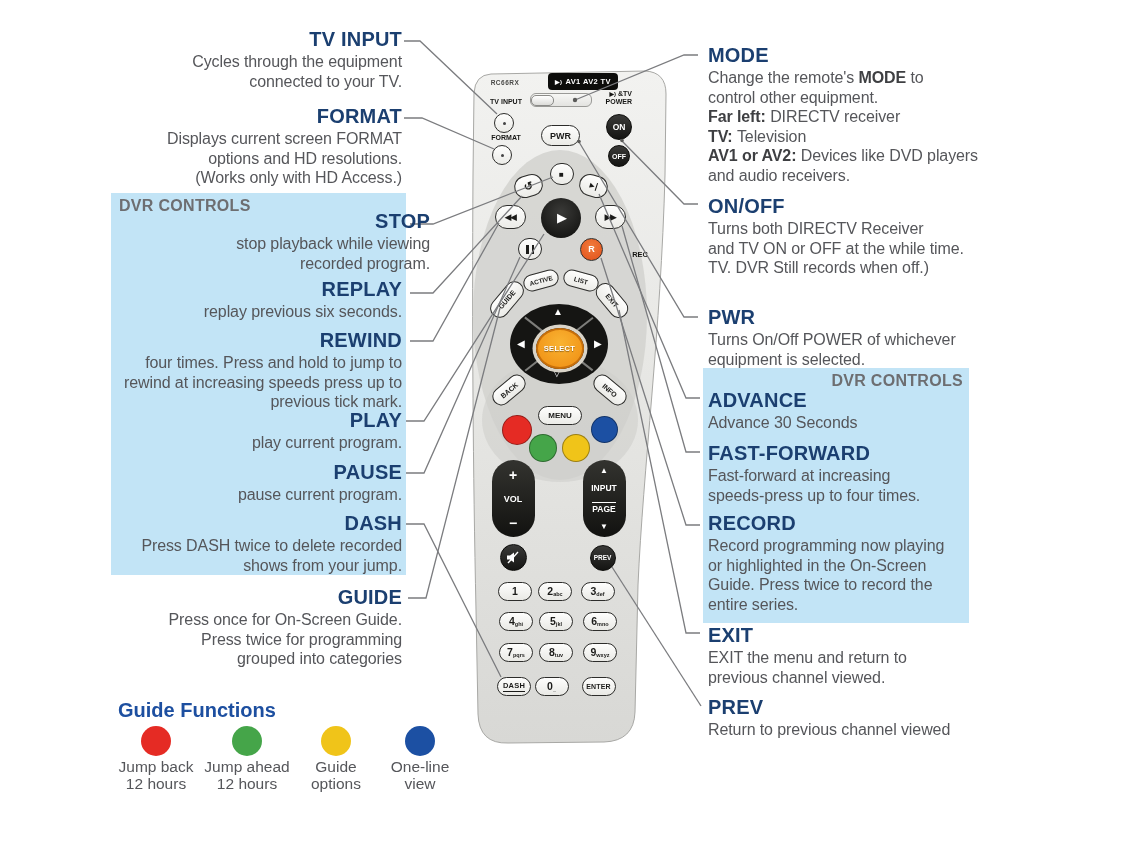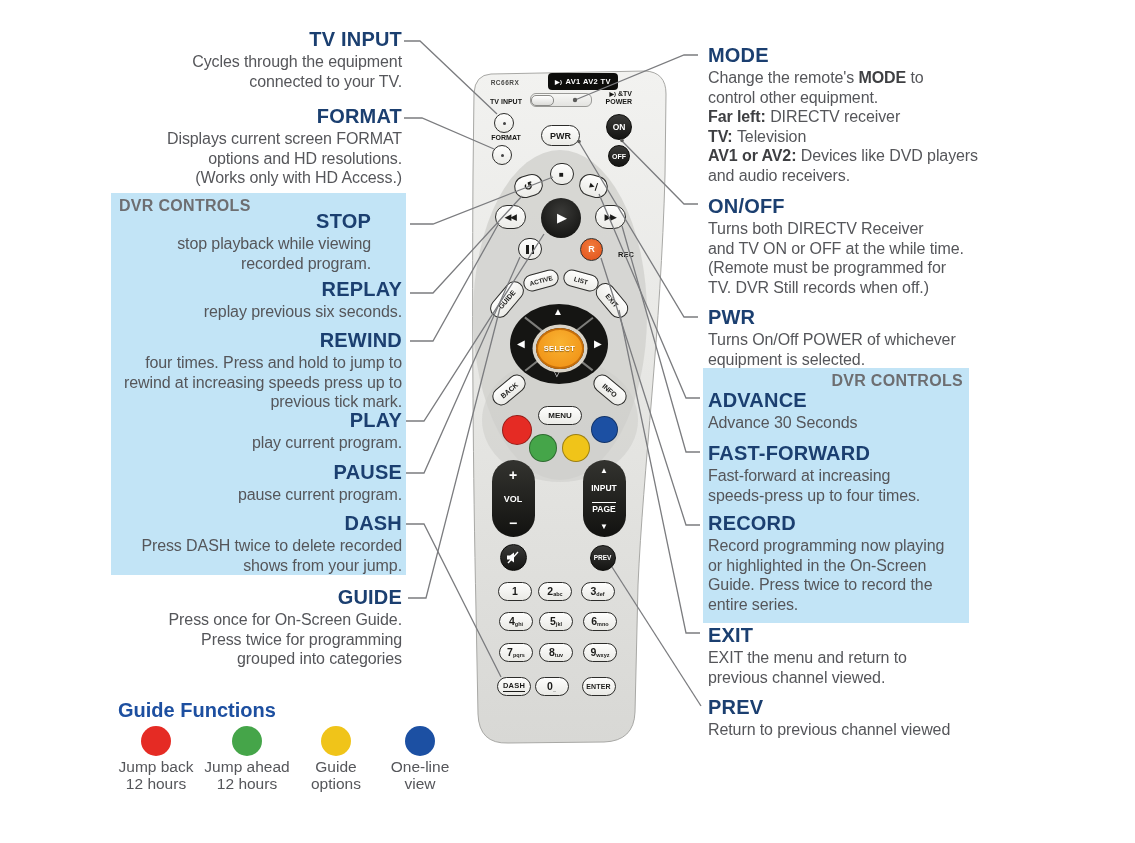--- a/index.html
+++ b/index.html
@@ -114,21 +114,21 @@
       <span style="font-size:13px;margin-left:2px">▶</span>
     </div>
   <div class="rbtn wbtn" style="left:594.5px;top:204.5px;width:31px;height:24px;border-radius:12px">
       <span style="font-size:9px;letter-spacing:-1.5px">▶▶</span>
     </div>
   <div class="rbtn wbtn" style="left:518px;top:238px;width:24px;height:22px;border-radius:11px">
       <span class="pausebar"></span>
       <span class="pausebar"></span>
     </div>
   <div class="rbtn" style="left:580px;top:237.5px;width:23px;height:23px;border-radius:50%;background:radial-gradient(circle at 50% 35%,#f07b3c,#e2501a);border:1.5px solid #30302e;color:#fff;font-size:9px;font-weight:700">R</div>
-  <div class="rlabel" style="left:604px;top:250px;width:44px;font-size:7.5px;text-align:center">REC</div>
+  <div class="rlabel" style="left:604px;top:250px;width:44px;font-size:7.5px;text-align:right">REC</div>
 
   <div class="rbtn wbtn" style="left:485.5px;top:289.5px;width:42px;height:19px;border-radius:10px;transform:rotate(-50deg);font-size:7px;font-weight:700">GUIDE</div>
   <div class="rbtn wbtn" style="left:522.5px;top:271.5px;width:36px;height:17px;border-radius:9px;transform:rotate(-15deg);font-size:6.5px;font-weight:700">ACTIVE</div>
   <div class="rbtn wbtn" style="left:562.5px;top:271.5px;width:36px;height:17px;border-radius:9px;transform:rotate(15deg);font-size:6.5px;font-weight:700">LIST</div>
   <div class="rbtn wbtn" style="left:592px;top:290.5px;width:40px;height:19px;border-radius:10px;transform:rotate(50deg);font-size:7px;font-weight:700">EXIT</div>
 
   <div class="dpad" style="left:510px;top:304px;width:98px;height:80px"></div>
   <div class="arrow" style="left:553px;top:307px">▲</div>
   <div class="arrow" style="left:517px;top:339px">◀</div>
   <div class="arrow" style="left:594px;top:339px">▶</div>
@@ -243,21 +243,21 @@
     <div class="b">Cycles through the equipment</div>
       <div class="b">connected to your TV.</div>
   </div>
   <div class="cb tr" style="top:105px;right:733px">
     <div class="h">FORMAT</div>
     <div class="b">Displays current screen FORMAT</div>
       <div class="b">options and HD resolutions.</div>
       <div class="b">(Works only with HD Access.)</div>
   </div>
   <div class="cb boxhdr" style="left:119px;top:197px">DVR CONTROLS</div>
-  <div class="cb tr" style="top:210px;right:764px">
+  <div class="cb tr" style="top:210px;right:705px">
     <div class="h">STOP</div>
     <div class="b">stop playback while viewing</div>
       <div class="b">recorded program.</div>
   </div>
   <div class="cb tr" style="top:278px;right:733px">
     <div class="h">REPLAY</div>
       <div class="b">replay previous six seconds.</div>
   </div>
   <div class="cb tr" style="top:329px;right:733px">
     <div class="h">REWIND</div>
@@ -313,21 +313,20 @@
     <div class="b">control other equipment.</div>
     <div class="b"><span class="bb">Far left: </span><span>DIRECTV receiver</span></div>
     <div class="b"><span class="bb">TV: </span><span>Television</span></div>
     <div class="b"><span class="bb">AV1 or AV2: </span><span>Devices like DVD players</span></div>
     <div class="b">and audio receivers.</div>
   </div>
   <div class="cb" style="top:195px;left:708px">
     <div class="h">ON/OFF</div>
     <div class="b">Turns both DIRECTV Receiver</div>
       <div class="b">and TV ON or OFF at the while time.</div>
-    <div class="b">(Remote must be programmed for</div>
       <div class="b">TV. DVR Still records when off.)</div>
   </div>
   <div class="cb" style="top:306px;left:708px">
     <div class="h">PWR</div>
     <div class="b">Turns On/Off POWER of whichever</div>
       <div class="b">equipment is selected.</div>
   </div>
   <div class="cb boxhdr" style="top:372px;right:172px">DVR CONTROLS</div>
   <div class="cb" style="top:389px;left:708px">
     <div class="h">ADVANCE</div>

